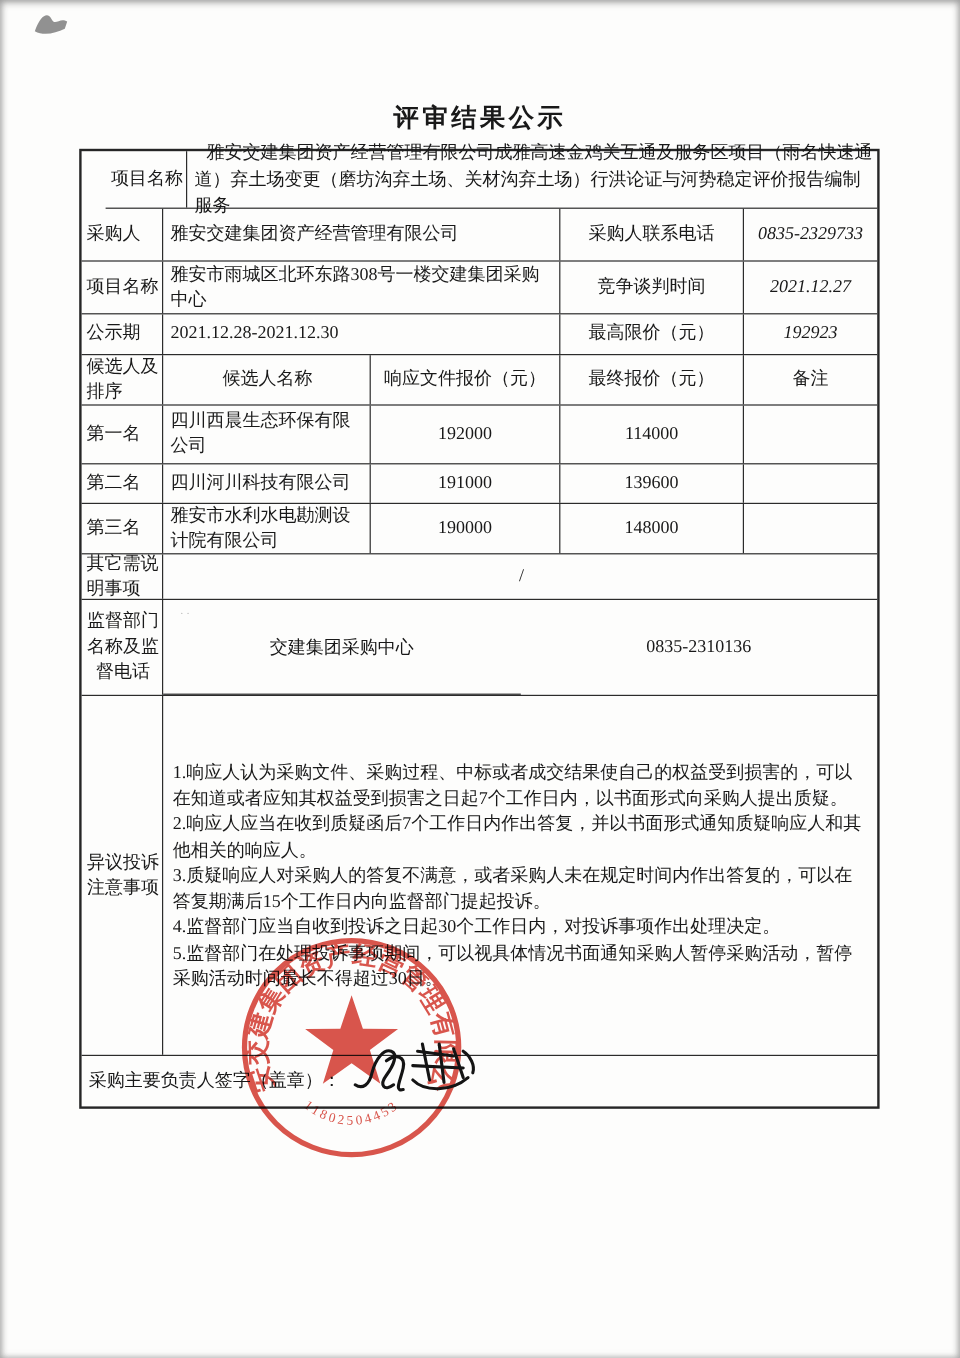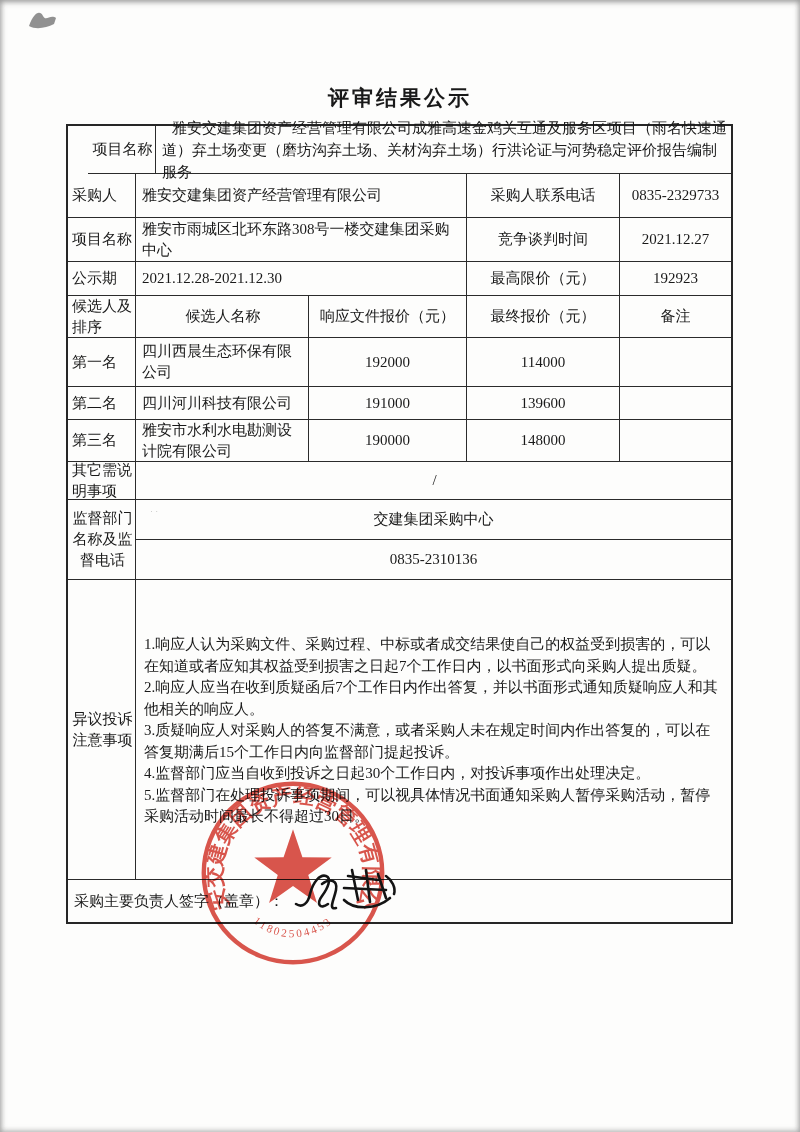--- a/index.html
+++ b/index.html
@@ -30,32 +30,32 @@
     border:2px solid #262626;
     font-size:15px;
   }
   .trow { display:flex; border-bottom:1.5px solid #2b2b2b; align-items:stretch; }
   .trow:last-child { border-bottom:none; }
   .cell { border-right:1.5px solid #2b2b2b; display:flex; align-items:center; padding:2px 4px; line-height:21px; }
   .cell:last-child { border-right:none; }
   .c-label   { width:68px; padding:2px 2px 2px 4px; }
   .c2-info   { width:331px; padding-left:6px; }
   .c3-info   { width:153px; justify-content:center; text-align:center; }
-  .c4-info   { flex:1; justify-content:center; text-align:left; }
+  .c4-info   { flex:1; justify-content:center; text-align:left;font-style:italic; }
   .c-wide    { flex:1; padding-left:6px; }
   .c2-cand   { width:173px; padding-left:6px; }
   .c3-cand   { width:158px; justify-content:center; text-align:center; }
   .c4-cand   { width:153px; justify-content:center; text-align:center; }
   .c5-cand   { flex:1; }
   .center    { justify-content:center; text-align:center; }
   .r1 { height:48px;margin-left:20px; } .r2 { height:44px; } .r3 { height:44px; } .r4 { height:34px; }
   .r5 { height:42px; } .r6 { height:49px; } .r7 { height:33px; } .r8 { height:42px; }
   .r9 { height:38px; } .r10 { height:80px; } .r11 { height:300px; } .r12 { height:42px; }
   .project-val { display:block; padding-top:0; text-indent:10px; line-height:22px; }
-  .sup-stack { flex:1; display:flex; flex-direction:column; }
+  .sup-stack { flex:1; display:flex; }
   .sup-sub { flex:1; display:flex; align-items:center; justify-content:center; text-align:center; }
   .sup-sub:first-child { border-bottom:1.5px solid #2b2b2b; }
   .obj-cell { flex:1; display:block; padding:54px 8px 8px 8px; line-height:21.5px; }
   .obj-item { margin:0; }
   .sig-cell { flex:1; padding-left:6px; border-right:none; }
   .seal { position:absolute; left:196px; top:776px; width:194px; height:194px;
           opacity:.85; mix-blend-mode:multiply; }
   .signature { position:absolute; left:292px; top:864px; width:116px; height:58px; }
   .noise-1 { position:absolute; left:150px; top:506px; width:12px; height:8px; opacity:.5;
              font-size:9px; color:#777; }

